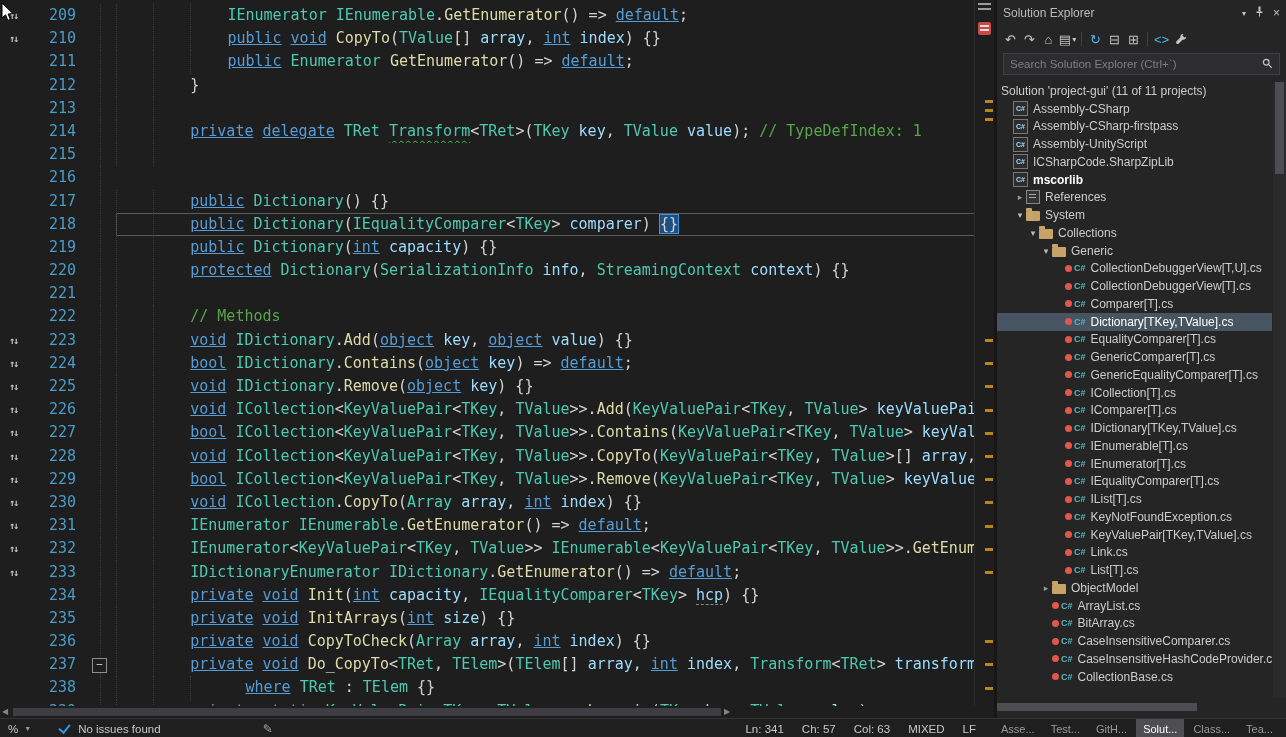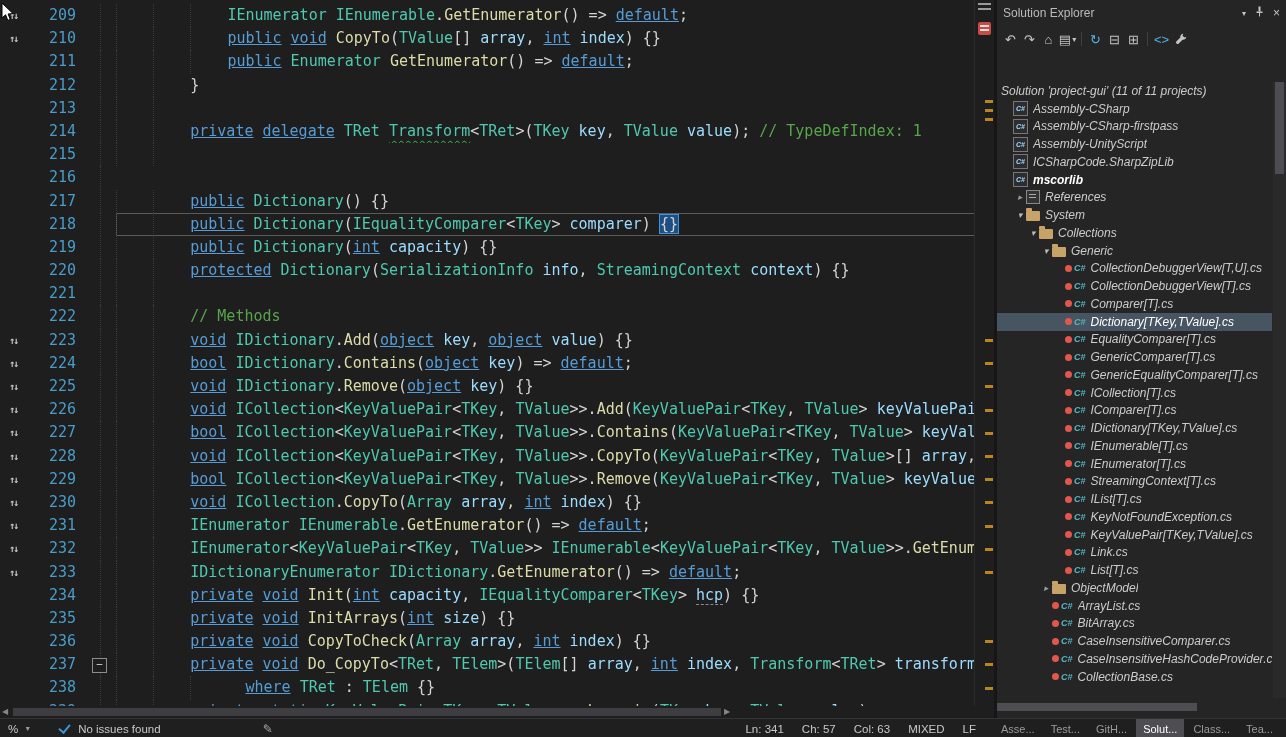--- a/index.html
+++ b/index.html
@@ -51,21 +51,21 @@
   .ex-title{height:26px;display:flex;align-items:center;padding:0 6px;color:#BBBBBB;font-size:12px;}
   .ex-title-label{flex:1;}
   .ex-title-icons{display:flex;align-items:center;gap:8px;color:#C5C5C5;}
   .ex-toolbar{height:26px;display:flex;align-items:center;padding:0 4px;}
   .tbi{width:19px;height:19px;display:flex;align-items:center;justify-content:center;color:#C5C5C5;font-size:13px;}
   .tbi.accent{color:#4FB3E8;}
   .tbi .caret{font-size:8px;color:#C5C5C5;margin-left:1px;}
   .tb-sep{width:1px;height:14px;background:#3F3F46;margin:0 4px;}
   .ex-search{margin:1px 6px 5px;height:20px;background:#2D2D30;border:1px solid #3F3F46;display:flex;
              align-items:center;justify-content:space-between;padding:0 6px;color:#7F7F7F;font-size:11.5px;}
-  .tree{position:absolute;top:82px;left:0;right:14px;bottom:20px;overflow:hidden;font-style:italic;}
+  .tree{position:absolute;top:82px;left:0;right:14px;bottom:20px;overflow:hidden;}
   .trow{height:17.75px;display:flex;align-items:center;padding-left:4px;}
   .trow.sel{background:#475562;color:#FFFFFF;}
   .trow.bold .tlabel{font-weight:bold;color:#FFFFFF;}
   .arrow{width:12px;flex:none;font-size:9px;color:#BBBBBB;text-align:center;}
   .arrow.c{color:#999999;}
   .tico{flex:none;margin-right:5px;display:flex;align-items:center;}
   .tlabel{white-space:nowrap;overflow:hidden;}
   .ico-proj{width:13px;height:13px;border:1px solid #777;background:#2D2D30;color:#9CDCFE;font-size:7px;font-weight:bold;
             display:flex;align-items:center;justify-content:center;}
   .ico-refs{width:12px;height:12px;border:1px solid #888;background:#333;position:relative;}
@@ -192,20 +192,29 @@
         <span class="tbi">⊟</span>
         <span class="tbi">⊞</span>
         <span class="tb-sep"></span>
         <span class="tbi accent">&lt;&gt;</span>
         <span class="tbi">
           <svg width="12" height="12" viewBox="0 0 16 16">
             <path d="M11 1a4 4 0 0 0-3.9 4.9L2 11a2 2 0 1 0 3 3l5.1-5.1A4 4 0 0 0 15 5l-2.5 1L10 3.5 11 1z" fill="#C5C5C5"></path>
           </svg>
         </span>
       </div>
+    <div class="ex-search">
+      <span>Search Solution Explorer (Ctrl+`)</span>
+      <span>
+        <svg width="11" height="11" viewBox="0 0 12 12">
+            <circle cx="4.6" cy="4.6" r="3.1" fill="none" stroke="#C5C5C5" stroke-width="1.3"></circle>
+            <line x1="7" y1="7" x2="10.6" y2="10.6" stroke="#C5C5C5" stroke-width="1.3"></line>
+          </svg>
+      </span>
+    </div>
     <div class="tree">
       <div class="trow">
         <span class="tlabel">Solution 'project-gui' (11 of 11 projects)</span>
       </div>
       <div id="tree-items">
           <div class="trow" style="padding-left: 4px;">
             <span class="arrow"></span>
             <span class="tico">
               <span class="ico-proj">C#</span>
             </span>
@@ -388,21 +397,21 @@
             <span class="tlabel">IEnumerator[T].cs</span>
           </div>
           <div class="trow" style="padding-left: 56px;">
             <span class="arrow"></span>
             <span class="tico">
               <span class="ico-file">
                 <span class="dot"></span>
                 <span class="cs">C#</span>
               </span>
             </span>
-            <span class="tlabel">StreamingContext[T].cs</span>
+            <span class="tlabel">IEqualityComparer[T].cs</span>
           </div>
           <div class="trow" style="padding-left: 56px;">
             <span class="arrow"></span>
             <span class="tico">
               <span class="ico-file">
                 <span class="dot"></span>
                 <span class="cs">C#</span>
               </span>
             </span>
             <span class="tlabel">IList[T].cs</span>

